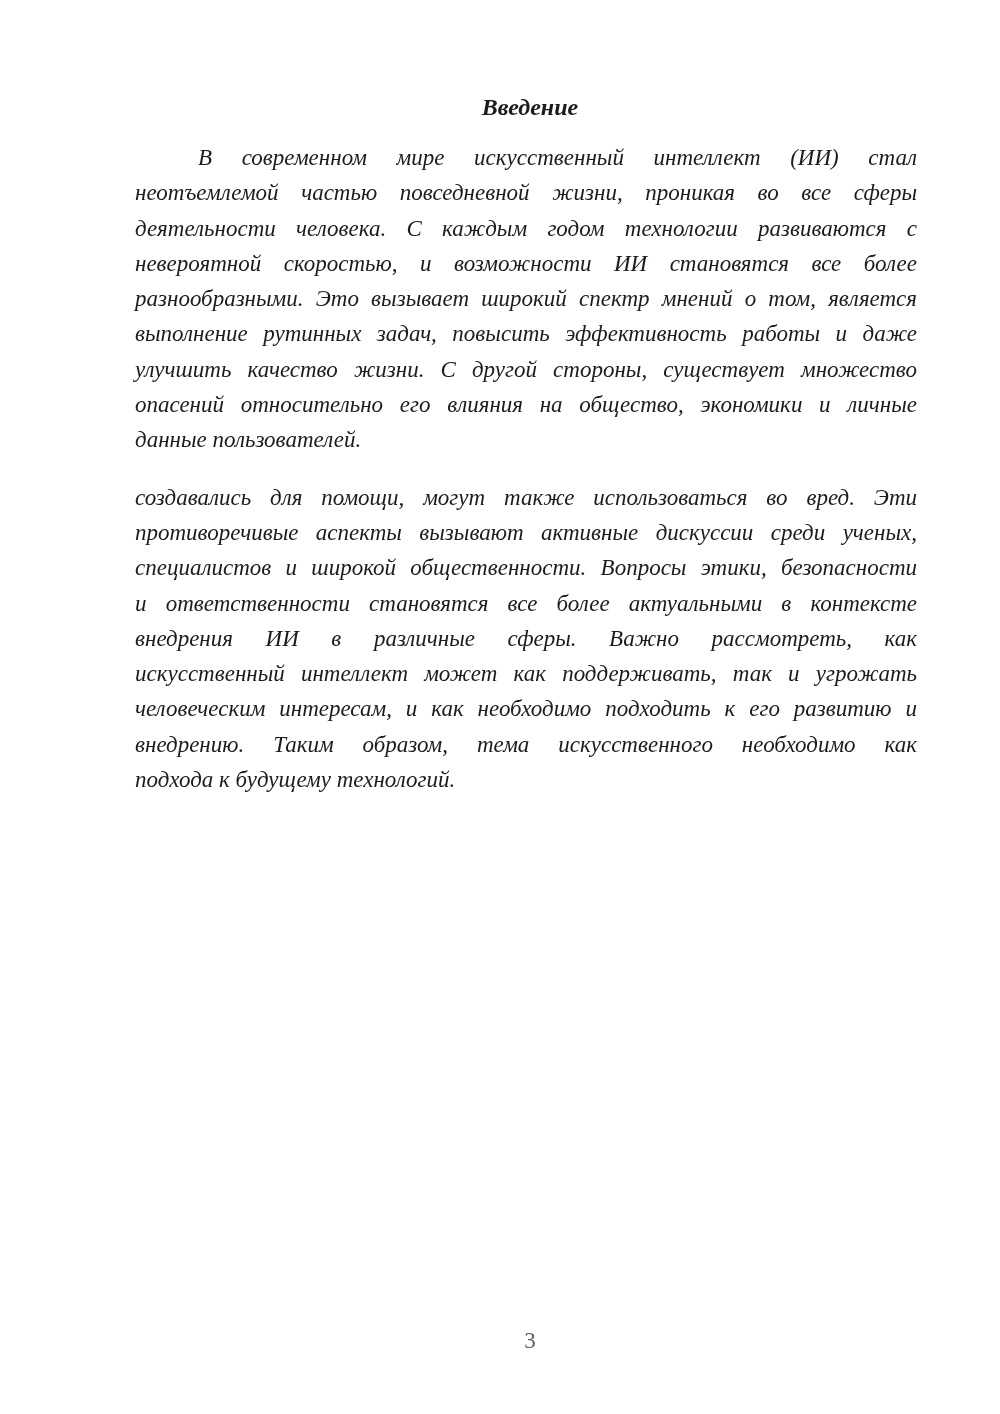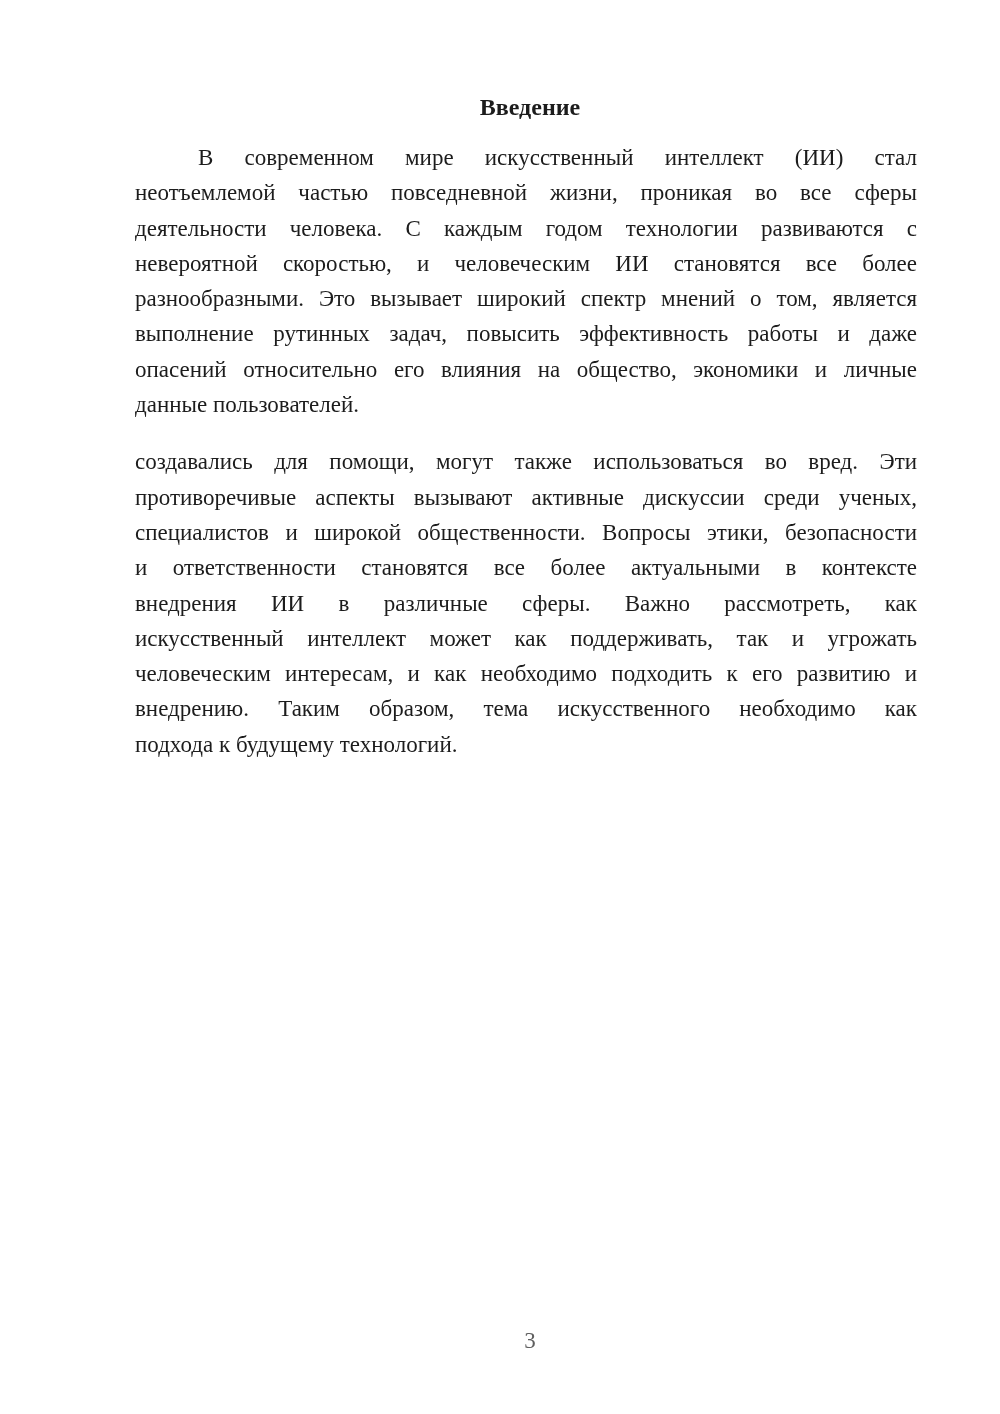--- a/index.html
+++ b/index.html
@@ -14,20 +14,21 @@
     background: #ffffff;
     font-family: "Liberation Serif", "DejaVu Serif", serif;
     color: #1c1c1c;
     overflow: hidden;
   }
   .content {
     position: absolute;
     left: 135px;
     top: 0;
     width: 790px;
+    font-style: italic;
   }
   .doc-title {
     margin: 90px 0 0 0;
     font-size: 24px;
     line-height: 35px;
     font-weight: bold;
     text-align: center;
     color: #1c1c1c;
   }
   .text-body {
@@ -67,23 +68,24 @@
 <body>
 
 <div class="page" style="color: rgb(28, 28, 28); background: rgb(255, 255, 255);">
   <div class="content">
     <h1 class="doc-title">Введение</h1>
     <div class="text-body">
         <div class="paragraph">
           <div class="line first">В современном мире искусственный интеллект (ИИ) стал</div>
           <div class="line">неотъемлемой частью повседневной жизни, проникая во все сферы</div>
           <div class="line">деятельности человека. С каждым годом технологии развиваются с</div>
-          <div class="line">невероятной скоростью, и человеческим ИИ становятся все более</div>
+          <div class="line">невероятной скоростью, и возможности ИИ становятся все более</div>
           <div class="line">разнообразными. Это вызывает широкий спектр мнений о том, является</div>
           <div class="line">выполнение рутинных задач, повысить эффективность работы и даже</div>
+          <div class="line">улучшить качество жизни. С другой стороны, существует множество</div>
           <div class="line">опасений относительно его влияния на общество, экономики и личные</div>
           <div class="line last">данные пользователей.</div>
         </div>
         <div class="paragraph">
           <div class="line">создавались для помощи, могут также использоваться во вред. Эти</div>
           <div class="line">противоречивые аспекты вызывают активные дискуссии среди ученых,</div>
           <div class="line">специалистов и широкой общественности. Вопросы этики, безопасности</div>
           <div class="line">и ответственности становятся все более актуальными в контексте</div>
           <div class="line">внедрения ИИ в различные сферы. Важно рассмотреть, как</div>
           <div class="line">искусственный интеллект может как поддерживать, так и угрожать</div>

